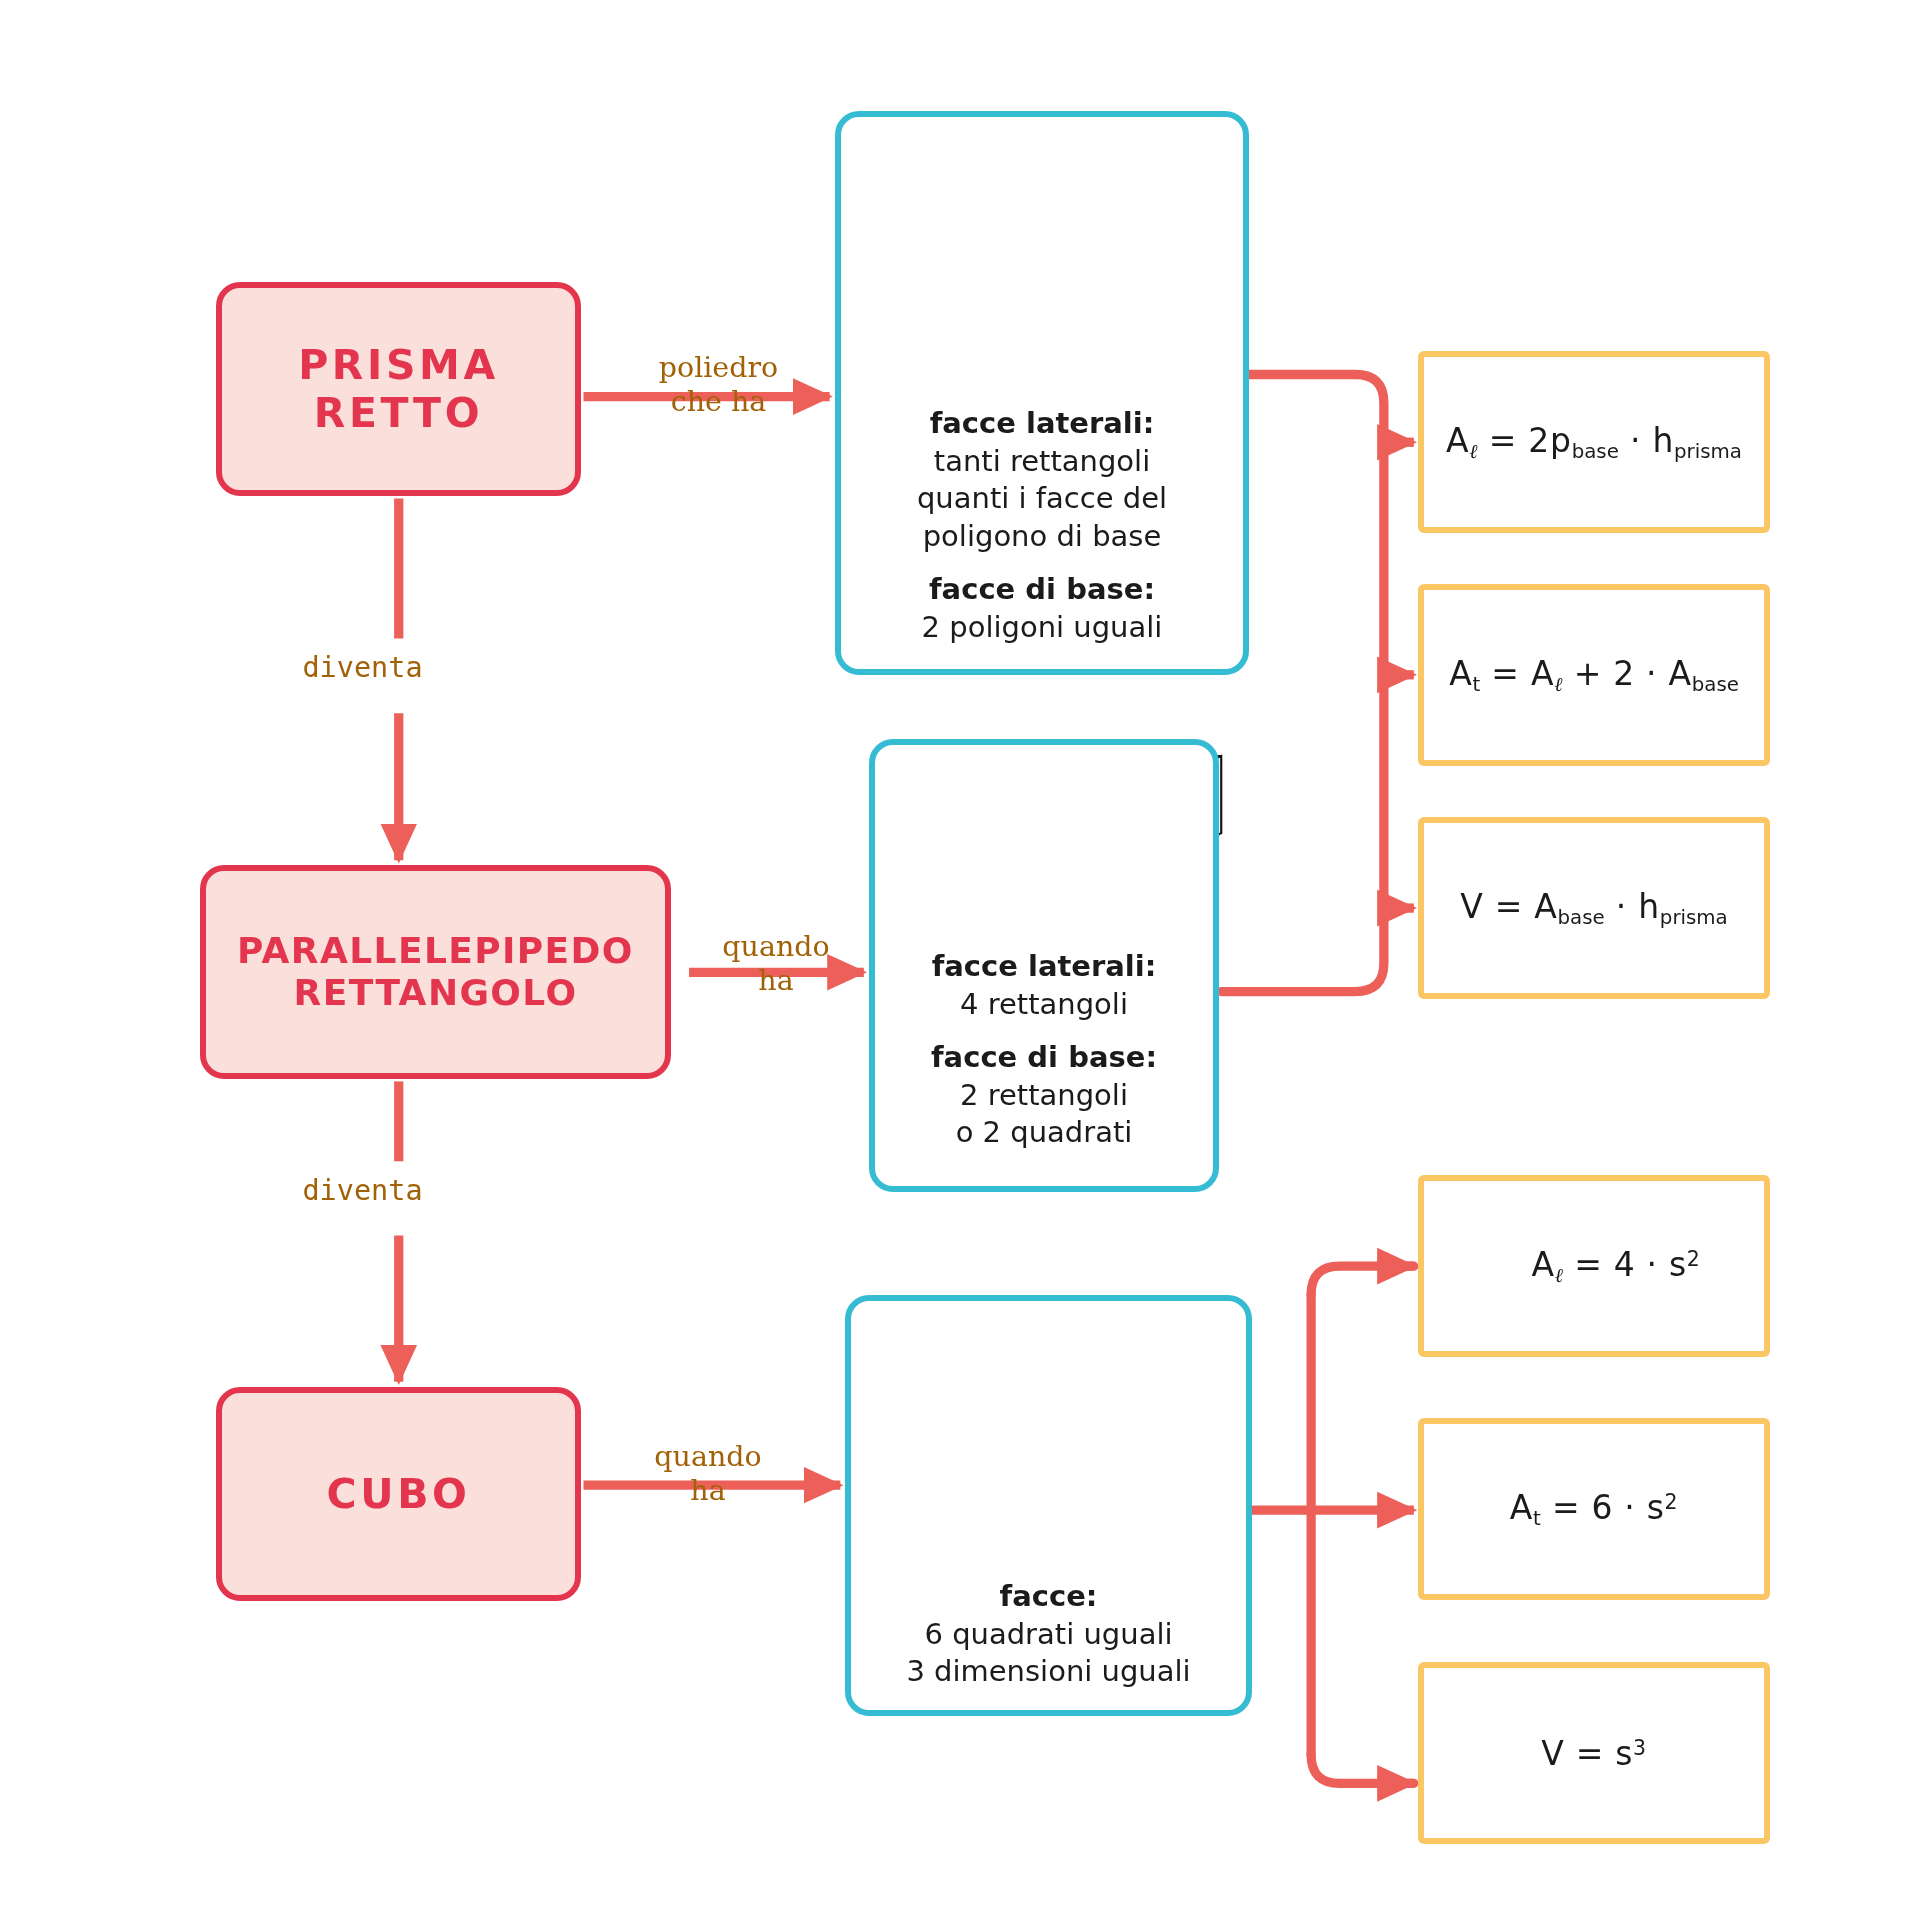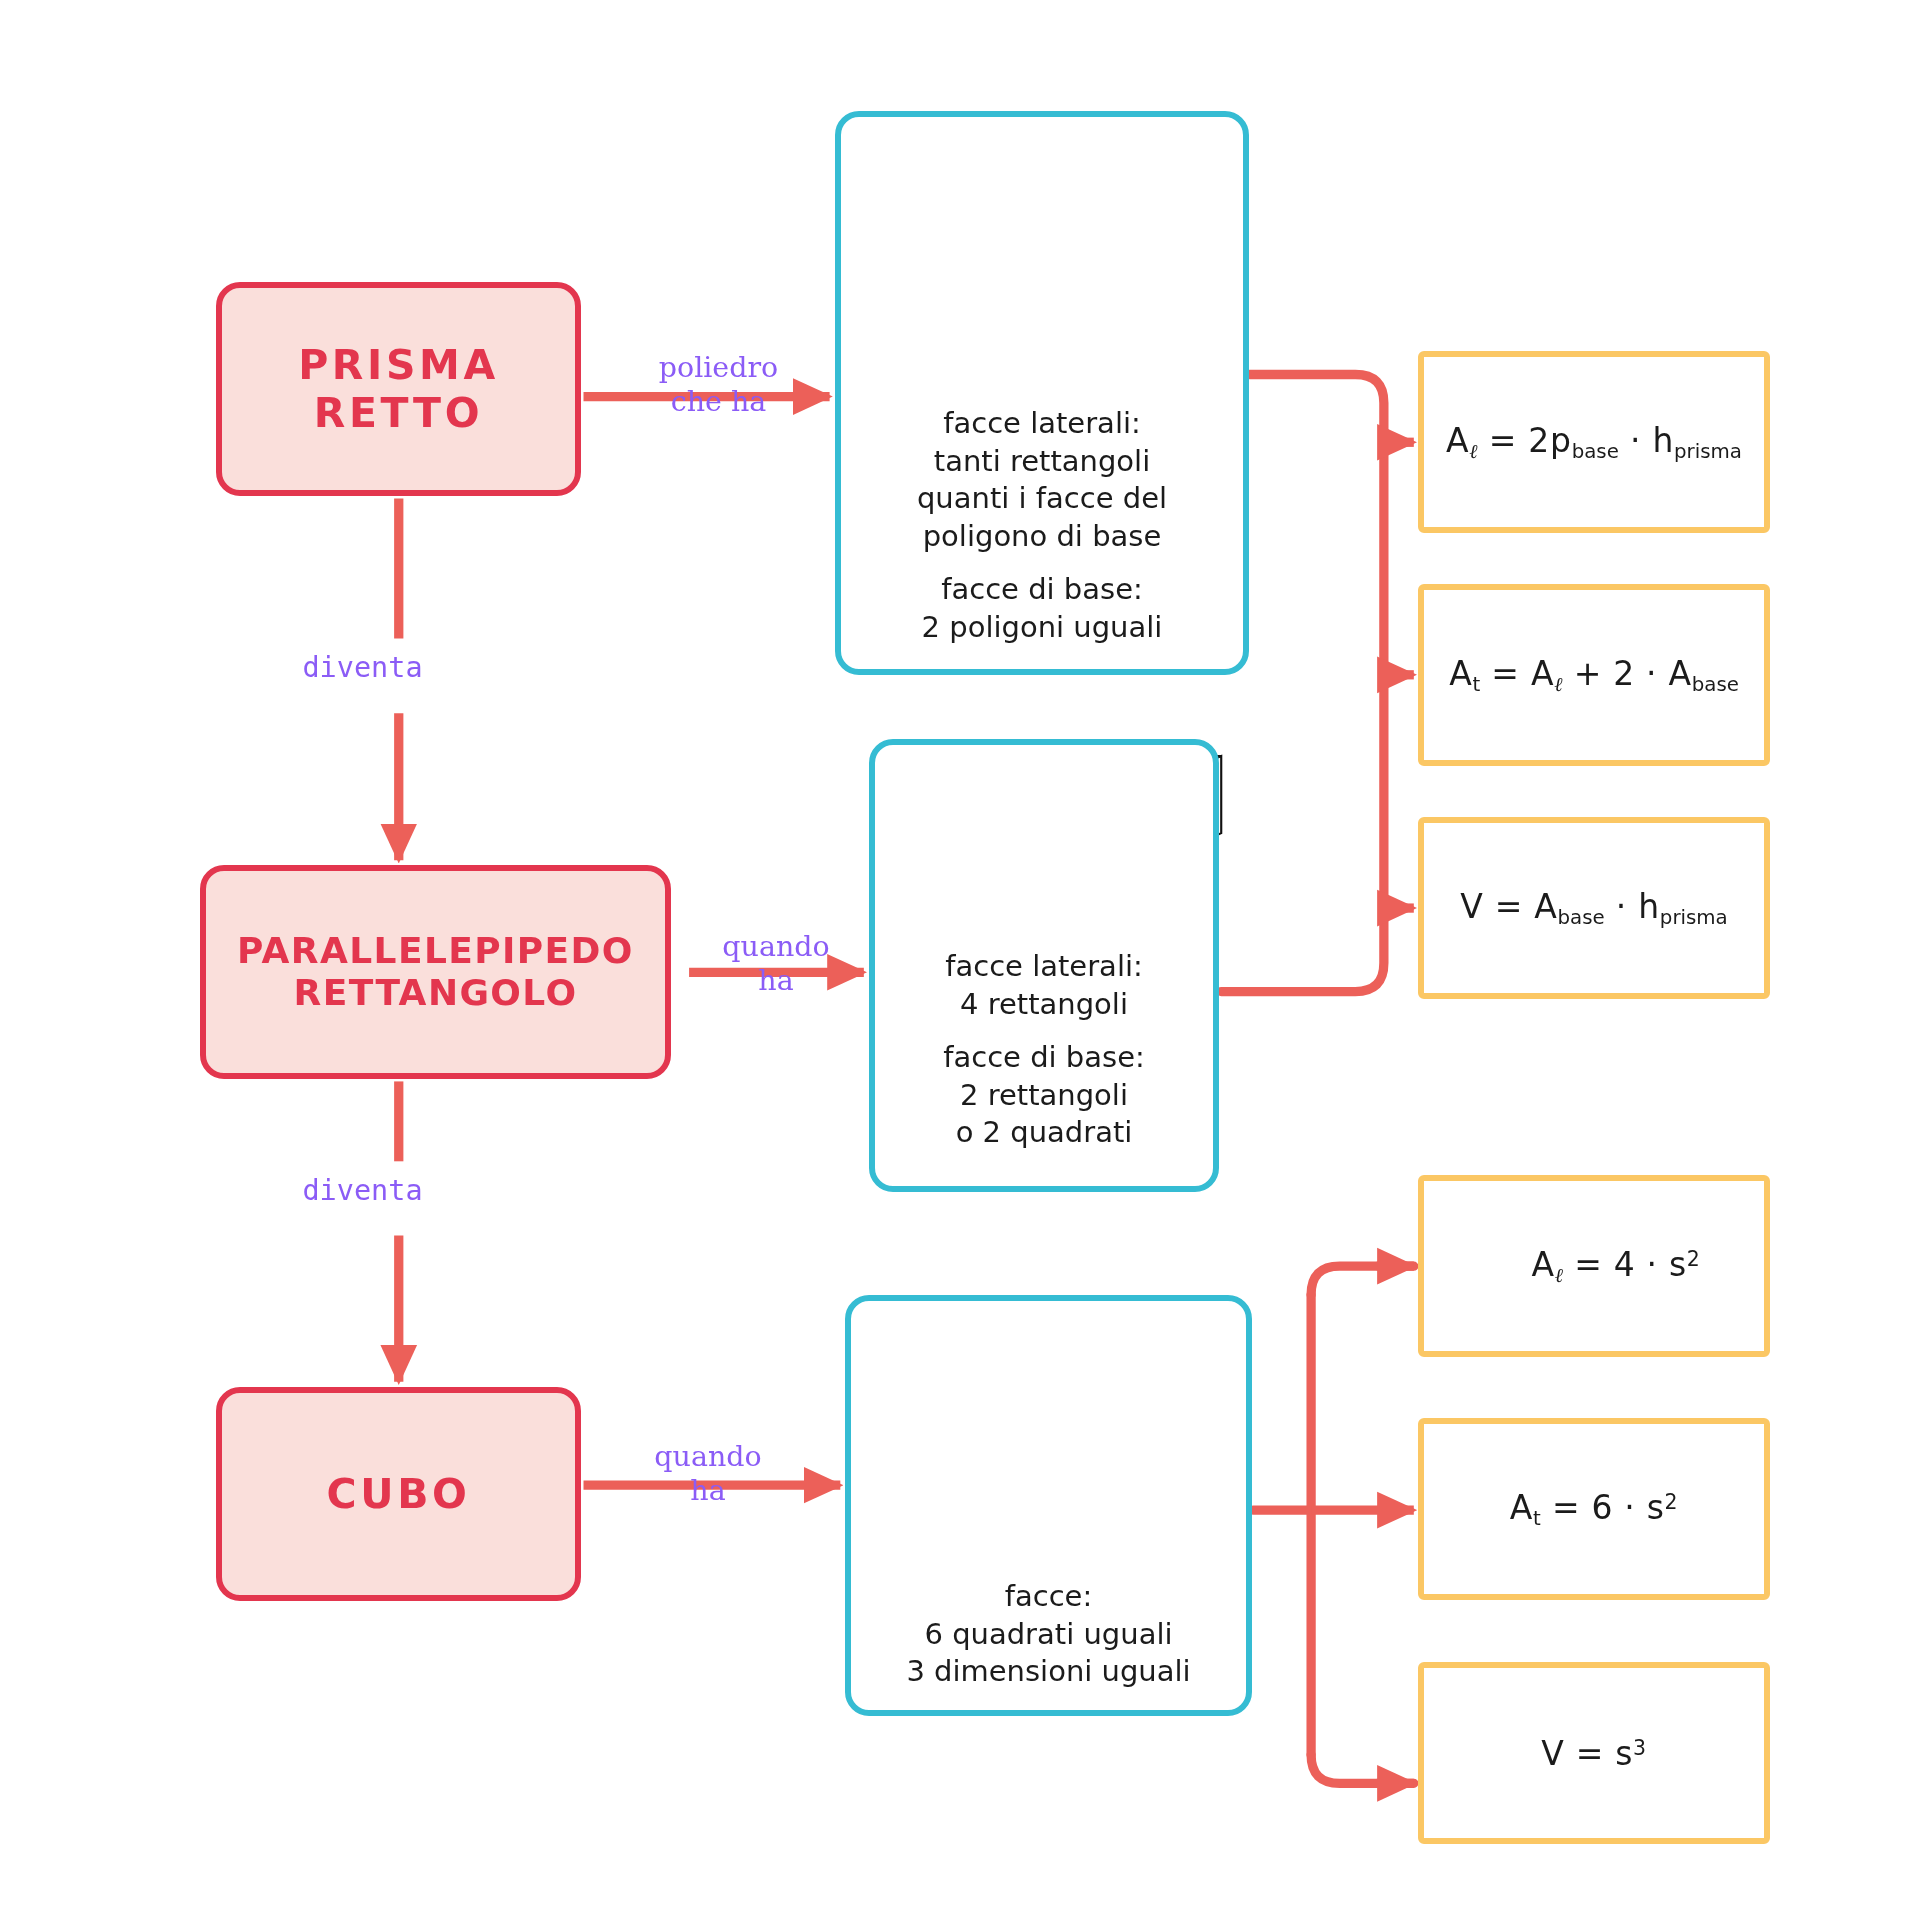--- a/index.html
+++ b/index.html
@@ -22,41 +22,41 @@
   #concept-cubo .ctxt{font-size:41px;letter-spacing:3.6px;}
 
   
   .descbox{position:absolute;box-sizing:border-box;background:#ffffff;
     border:6.4px solid #35bcd3;border-radius:24px;}
   #desc-prisma{left:835px;top:111px;width:414px;height:564px;}
   #desc-parallelepipedo{left:869px;top:739px;width:350px;height:453px;}
   #desc-cubo{left:845px;top:1295px;width:407px;height:421px;}
   .desc-txt{position:absolute;left:11.4px;right:11.4px;text-align:center;
     color:#1b1b1b;font-size:29px;line-height:1.30;}
-  .desc-txt b{font-weight:400;display:block;}
+  .desc-txt b{font-weight:700;display:block;}
   .desc-blk{margin-bottom:15.7px;}
   .desc-blk:last-child{margin-bottom:0;}
 
   
   .fbox{position:absolute;box-sizing:border-box;background:#ffffff;
     border:6.4px solid #fbc764;border-radius:6px;
     display:flex;align-items:center;justify-content:center;}
   .fbox .ftxt{color:#1b1b1b;font-size:33px;letter-spacing:0.7px;white-space:nowrap;}
   .fbox .ftxt sub{font-size:0.60em;vertical-align:-0.30em;letter-spacing:0;}
   .fbox .ftxt sup{font-size:0.62em;vertical-align:0.50em;}
   .fbox .ell{font-family:"DejaVu Serif","Liberation Serif",serif;font-style:italic;}
   #fbox-a1{left:1418px;top:351px;width:352px;height:182px;}
   #fbox-a2{left:1418px;top:584px;width:352px;height:182px;}
   #fbox-a3{left:1418px;top:817px;width:352px;height:182px;}
   #fbox-b1{left:1418px;top:1175px;width:352px;height:182px;padding-left:44px;}
   #fbox-b2{left:1418px;top:1418px;width:352px;height:182px;}
   #fbox-b3{left:1418px;top:1662px;width:352px;height:182px;}
 
   
-  .edgelbl{position:absolute;text-align:center;color:#8b5cf6;
+  .edgelbl{position:absolute;text-align:center;color:#a16207;
     font-size:28.5px;line-height:1.18;
     font-family:"DejaVu Serif","Liberation Serif",serif;}
   #lbl-poliedro{left:601px;top:351px;width:235px;}
   #lbl-quando1{left:693px;top:930px;width:166px;}
   #lbl-quando2{left:625px;top:1440px;width:166px;}
   #lbl-diventa1{left:227px;top:651px;width:271px;
     font-family:"DejaVu Sans Mono","Liberation Mono",monospace;font-size:28.5px;}
   #lbl-diventa2{left:227px;top:1174px;width:271px;
     font-family:"DejaVu Sans Mono","Liberation Mono",monospace;font-size:28.5px;}
 </style>

